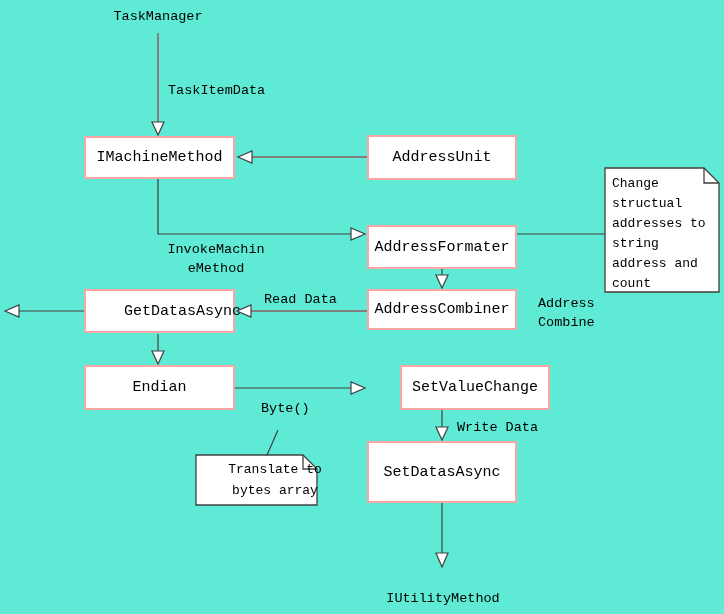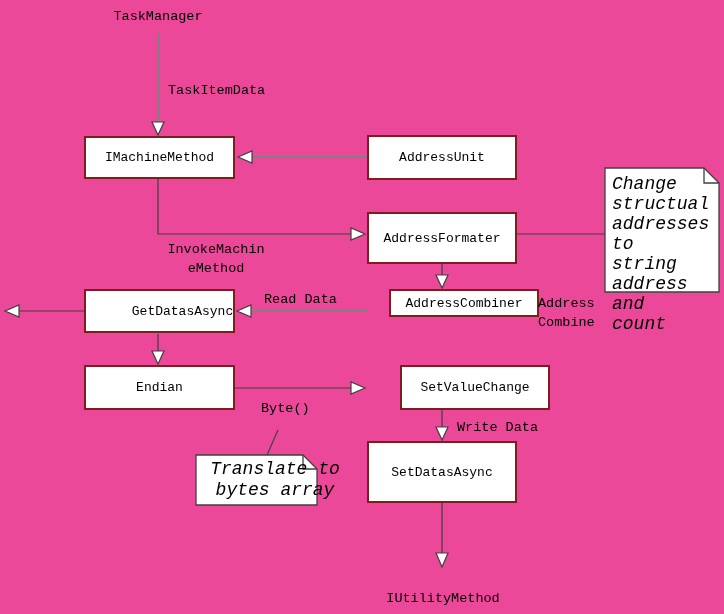--- a/index.html
+++ b/index.html
@@ -1,57 +1,56 @@
 <!DOCTYPE html>
 <html><head>
 <meta charset="utf-8">
 <style>
   html, body { margin: 0; padding: 0; background: #ffffff; }
   #canvas {
     position: relative;
     width: 724px;
     height: 614px;
-    background: #ec4899;
+    background: #5eead4;
     font-family: "Liberation Mono", "DejaVu Sans Mono", monospace;
     color: #000000;
     overflow: hidden;
   }
   #wires {
     position: absolute;
     left: 0; top: 0;
     width: 724px; height: 614px;
   }
   .node {
     position: absolute;
     box-sizing: border-box;
-    border: 2px solid #7f1d1d;
+    border: 2px solid #fca5a5;
     background: #ffffff;
     display: flex;
     align-items: center;
     justify-content: center;
-    font-size: 13px;
+    font-size: 15px;
     letter-spacing: 0;
     white-space: nowrap;
   }
   .lbl {
     position: absolute;
     font-size: 13.5px;
     line-height: 19px;
     white-space: pre-line;
     text-align: right;
   }
   .lbl-center {
     transform: translateX(-50%);
     text-align: center;
   }
   .note-text {
     position: absolute;
-    font-size: 18px;
+    font-size: 13px;
     white-space: pre-line;
-    font-style: italic;
   }
 </style>
 </head>
 <body>
 
 <div id="canvas">
 
   <svg id="wires" viewBox="0 0 724 614" xmlns="http://www.w3.org/2000/svg">
 
     <g>
@@ -119,23 +118,23 @@
   </svg>
 
   <div class="lbl lbl-center" style="left:158px; top:7px;">TaskManager</div>
 
   <div class="lbl lbl-center" style="left:443px; top:589px;">IUtilityMethod</div>
 
   <div class="node" style="left:84px; top:136px; width:151px; height:43px;">IMachineMethod</div>
 
   <div class="node" style="left:367px; top:135px; width:150px; height:45px;">AddressUnit</div>
 
-  <div class="node" style="left:367px; top:212px; width:150px; height:52px;font-family:Liberation Mono, monospace;">AddressFormater</div>
+  <div class="node" style="left:367px; top:225px; width:150px; height:44px;font-family:Liberation Mono, monospace;">AddressFormater</div>
 
-  <div class="node" style="left:367px; top:289px; width:150px; height:28px;margin-left:22px;">AddressCombiner</div>
+  <div class="node" style="left:367px; top:289px; width:150px; height:41px;">AddressCombiner</div>
 
   <div class="node" style="left:84px; top:289px; width:151px; height:44px;padding-left:46px;">GetDatasAsync</div>
 
   <div class="node" style="left:84px; top:365px; width:151px; height:45px;text-align:center;">Endian</div>
 
   <div class="node" style="left:367px; top:365px; width:150px; height:45px;margin-left:33px;">SetValueChange</div>
 
   <div class="node" style="left:367px; top:441px; width:150px; height:62px;">SetDatasAsync</div>
 
   <div class="lbl" style="left:168px; top:81px;">TaskItemData</div>

